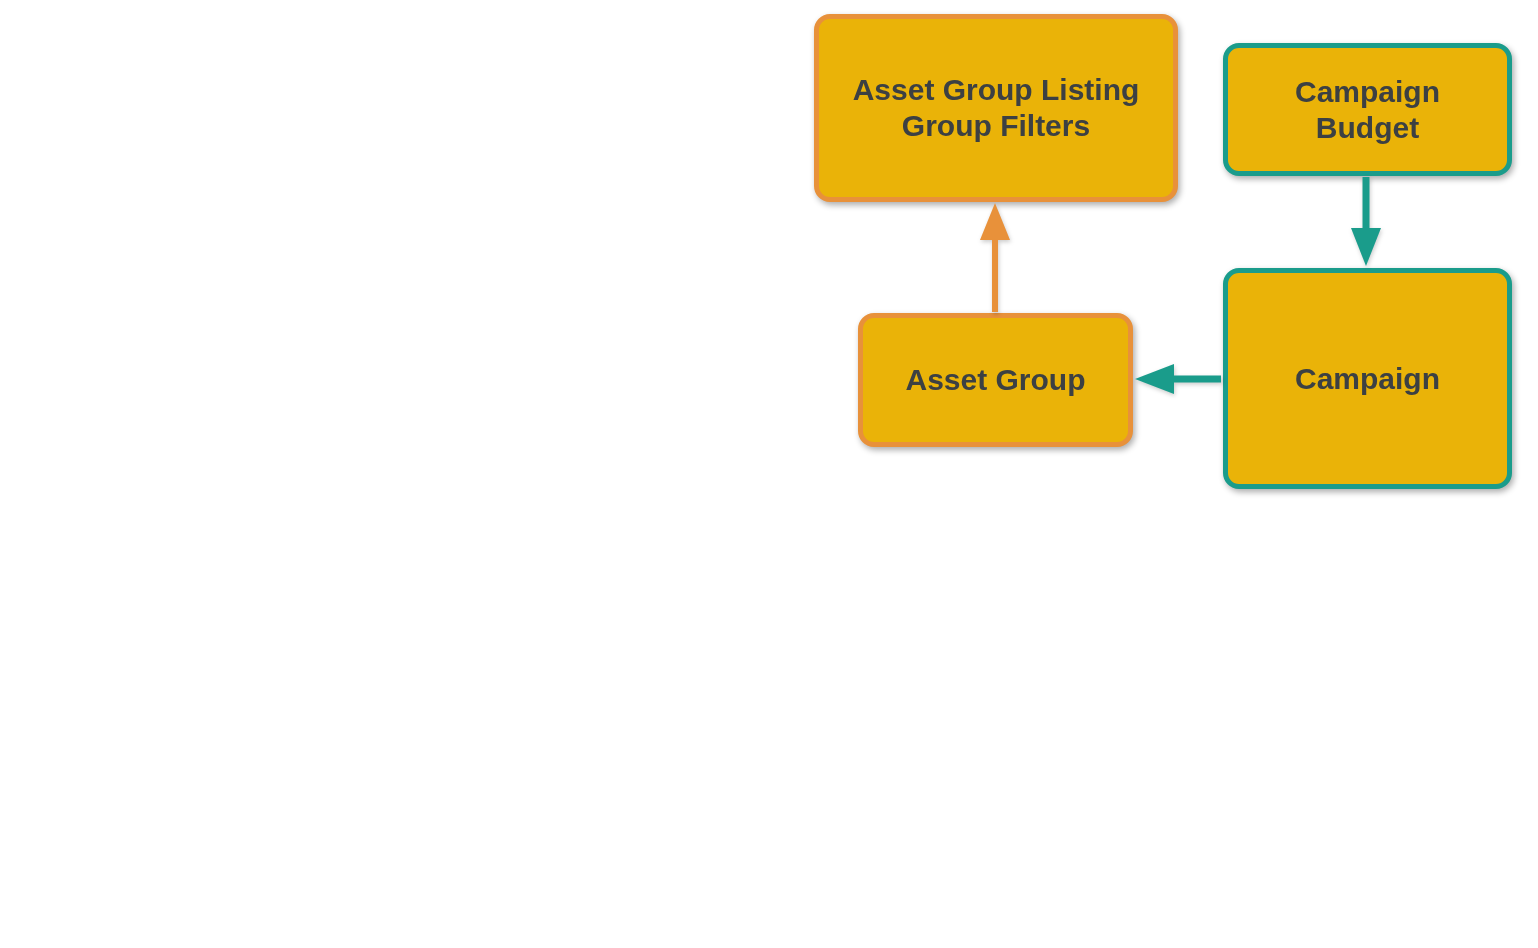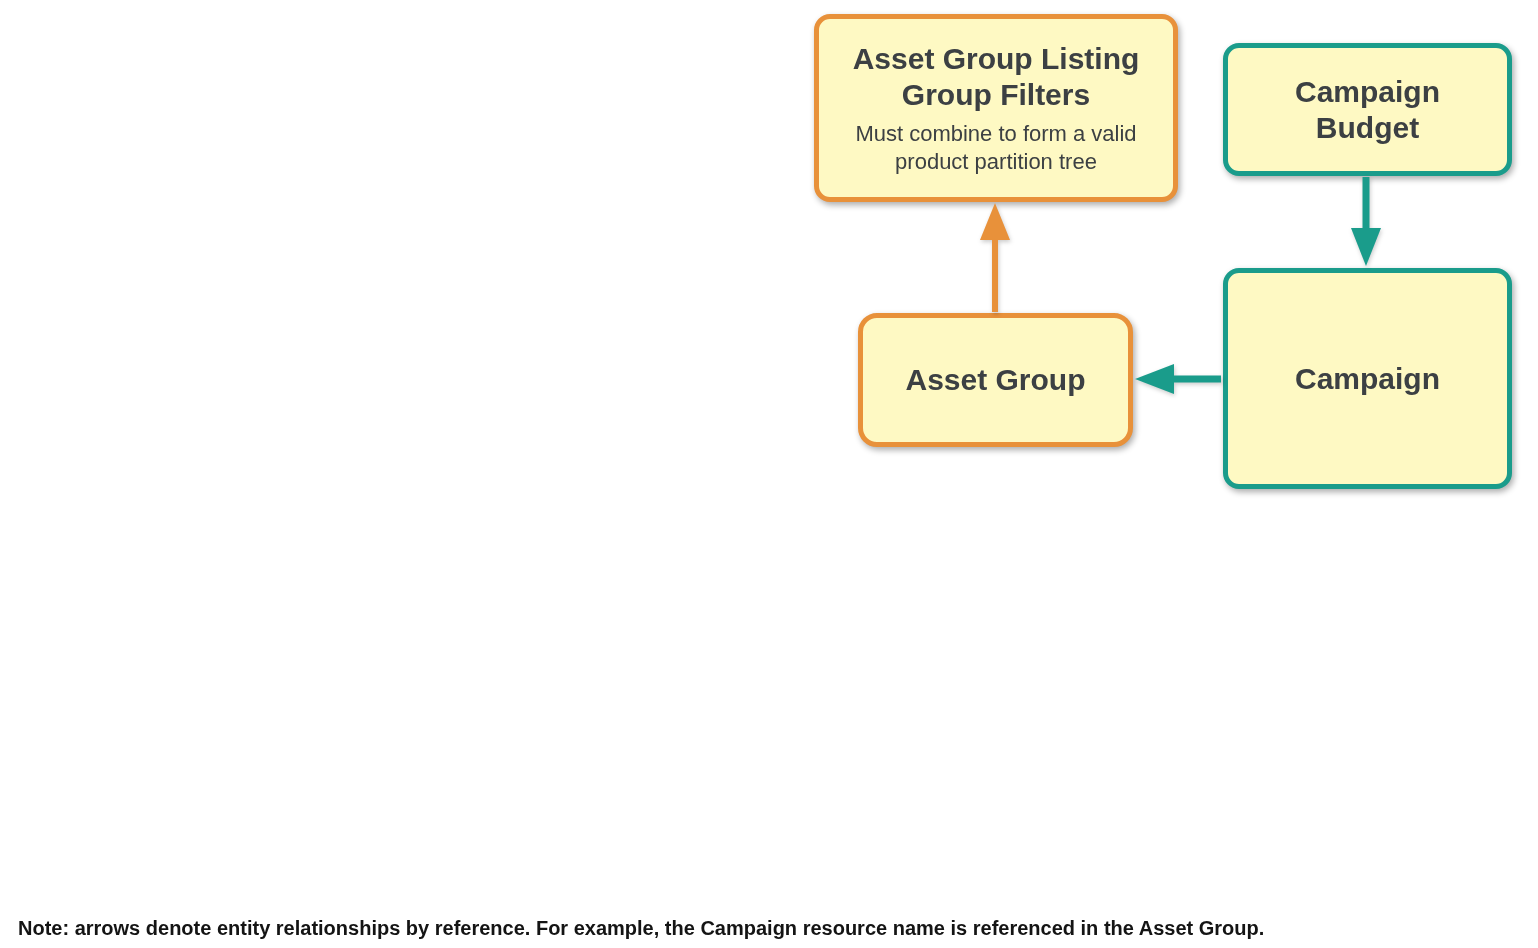--- a/index.html
+++ b/index.html
@@ -7,21 +7,21 @@
     position: relative;
     width: 1538px;
     height: 948px;
     background: #ffffff;
     font-family: "Liberation Sans", sans-serif;
     overflow: hidden;
   }
   .node {
     position: absolute;
     box-sizing: border-box;
-    background: #fef9c3;
+    background: #eab308;
     border: 5px solid #888;
     border-radius: 16px;
     box-shadow: 2px 3px 6px rgba(0,0,0,0.33);
     display: flex;
     flex-direction: column;
     align-items: center;
     justify-content: center;
     text-align: center;
     padding: 20px 8px;
   }
@@ -65,30 +65,28 @@
   }
 </style>
 </head>
 <body>
 
 <div class="canvas">
 
   <div class="node" id="node-listing-filters" style="border-color: rgb(232, 145, 58);">
     <div class="node-title">Asset Group Listing
 Group Filters</div>
-    <div class="node-subtitle">Must combine to form a valid
-product partition tree</div>
   </div>
 
   <div class="node" id="node-campaign-budget" style="border-color: rgb(26, 156, 139);">
     <div class="node-title">Campaign
 Budget</div>
   </div>
 
-  <div class="node" id="node-asset-group" style="border-color: rgb(232, 145, 58); border-radius: 19px;">
+  <div class="node" id="node-asset-group" style="border-color: rgb(232, 145, 58);">
     <div class="node-title">Asset Group</div>
   </div>
 
   <div class="node" id="node-campaign" style="border-color: rgb(26, 156, 139);">
     <div class="node-title">Campaign</div>
   </div>
 
   <svg class="arrows-layer" viewBox="0 0 1538 948" xmlns="http://www.w3.org/2000/svg">
 
     <g class="arrow-group">
@@ -100,15 +98,14 @@
       <line x1="1366" y1="177" x2="1366" y2="232" stroke-width="7" style="stroke: rgb(26, 156, 139);"></line>
       <polygon points="1366,266 1351,228 1381,228" style="fill: rgb(26, 156, 139);"></polygon>
     </g>
 
     <g class="arrow-group">
       <line x1="1221" y1="379" x2="1170" y2="379" stroke-width="7" style="stroke: rgb(26, 156, 139);"></line>
       <polygon points="1135,379 1174,364 1174,394" style="fill: rgb(26, 156, 139);"></polygon>
     </g>
   </svg>
 
-  <div class="note">Note: arrows denote entity relationships by reference. For example, the Campaign resource name is referenced in the Asset Group.</div>
 
 </div>
 
 </body></html>

